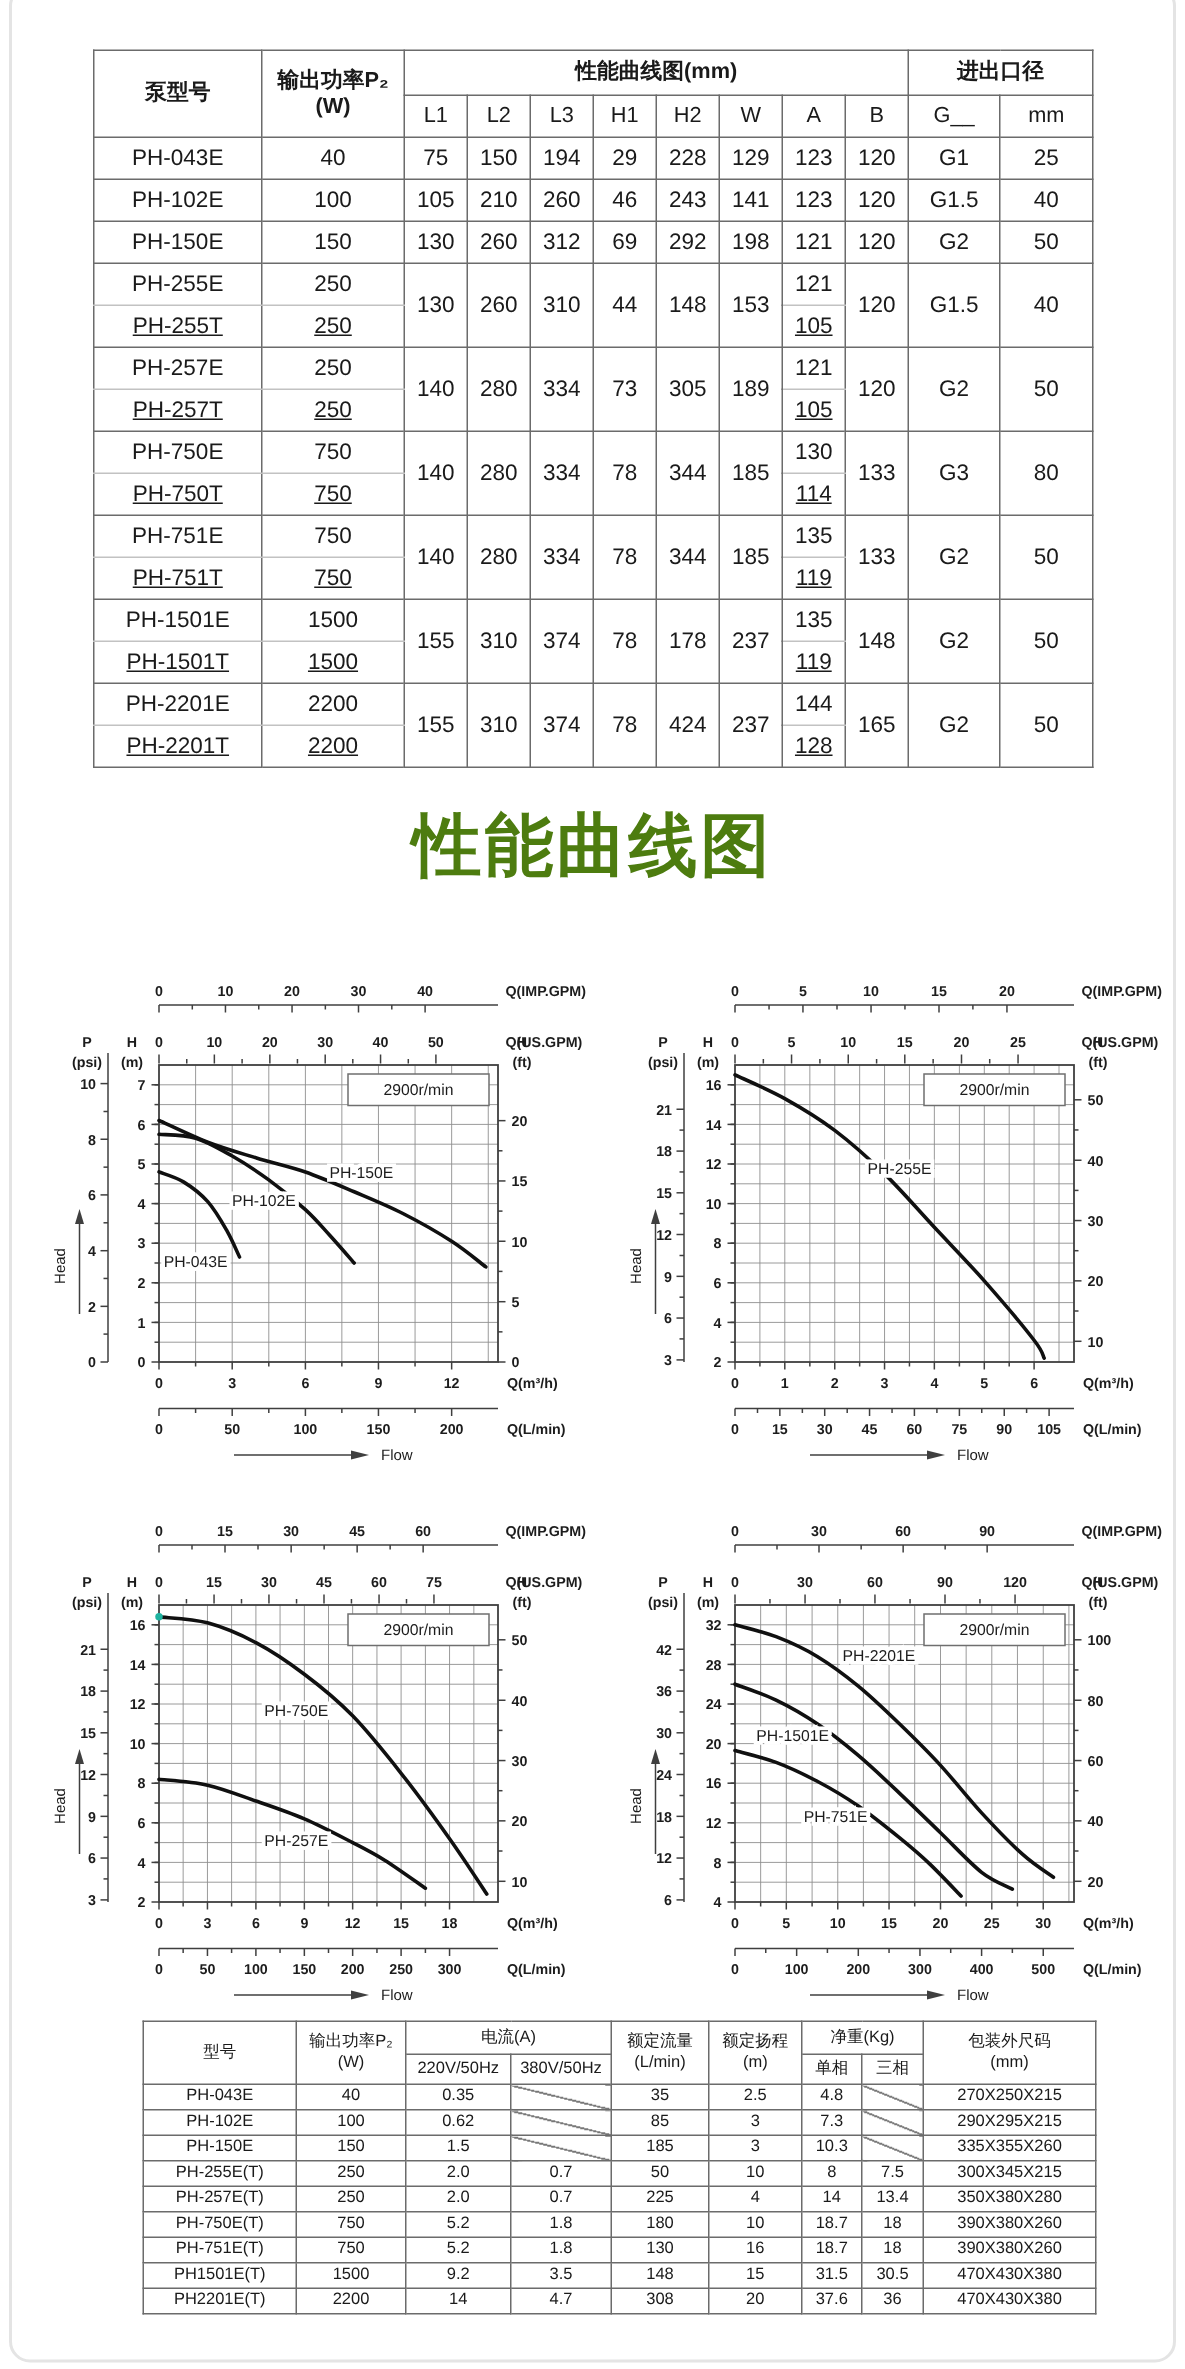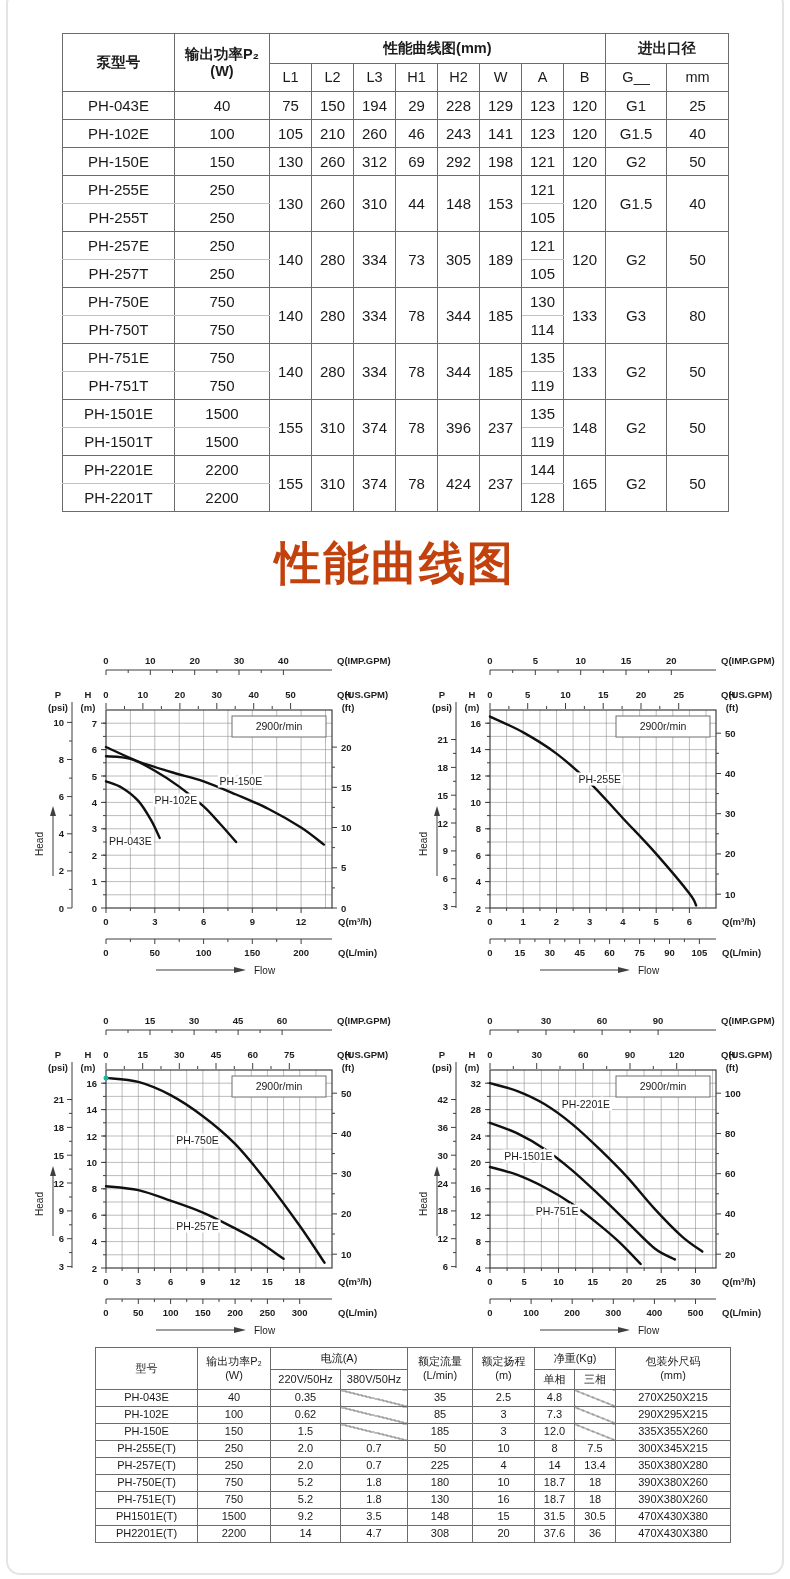--- a/index.html
+++ b/index.html
@@ -8,26 +8,26 @@
   .frame{position:absolute;left:6px;right:6px;top:-10px;bottom:4px;border:2px solid #e4e4e4;border-radius:14px;pointer-events:none;}
 
   
   table.dim{position:absolute;left:62px;top:33px;width:666px;border-collapse:collapse;table-layout:fixed;
             font-size:15px;text-align:center;}
   table.dim th,table.dim td{border:1px solid #6b6b6b;padding:0;line-height:1.15;}
   table.dim th{font-weight:bold;font-size:14.5px;}
   table.dim .hr2 th{font-weight:normal;font-size:14.5px;height:27px;margin-top:33px;}
   table.dim .hr1 th{height:29px;}
   table.dim td{height:27px;font-weight:normal;}
-  table.dim td.lt{border-top:1px solid #c2c2c2;}
+  table.dim td.lt{border-top:1px solid #c2c2c2;text-decoration:underline;}
   table.dim td.lb{border-bottom:1px solid #c2c2c2;}
 
   
   .title{position:absolute;left:0;top:533px;width:100%;text-align:center;margin:0;
-         font-size:46px;font-weight:800;color:#c2410c;letter-spacing:2px;}
+         font-size:46px;font-weight:800;color:#4d7c0f;letter-spacing:2px;}
 
   
   .charts{position:absolute;left:0;top:652px;width:790px;height:700px;}
   .charts svg{position:absolute;}
   .grid{stroke:#8f8f8f;stroke-width:0.6;}
   .pb{fill:none;stroke:#3f3f3f;stroke-width:1.2;}
   .ax{stroke:#3f3f3f;stroke-width:1;}
   .tk{stroke:#3f3f3f;stroke-width:1;}
   .crv{fill:none;stroke:#101010;stroke-width:2.4;stroke-linecap:round;stroke-linejoin:round;}
   svg text{fill:#1c1c1c;font-family:"Liberation Sans","DejaVu Sans",sans-serif;}
@@ -201,21 +201,21 @@
           <td class="lt">750</td>
           <td class="lt">119</td>
         </tr>
         <tr>
           <td class="lb">PH-1501E</td>
           <td class="lb">1500</td>
           <td rowspan="2">155</td>
           <td rowspan="2">310</td>
           <td rowspan="2">374</td>
           <td rowspan="2">78</td>
-          <td rowspan="2">396</td>
+          <td rowspan="2">178</td>
           <td rowspan="2">237</td>
           <td class="lb">135</td>
           <td rowspan="2">148</td>
           <td rowspan="2">G2</td>
           <td rowspan="2">50</td>
         </tr>
         <tr>
           <td class="lt">PH-1501T</td>
           <td class="lt">1500</td>
           <td class="lt">119</td>
@@ -1037,21 +1037,21 @@
           <td class="diag"></td>
           <td>290X295X215</td>
         </tr>
         <tr>
           <td>PH-150E</td>
           <td>150</td>
           <td>1.5</td>
           <td class="diag"></td>
           <td>185</td>
           <td>3</td>
-          <td>12.0</td>
+          <td>10.3</td>
           <td class="diag"></td>
           <td>335X355X260</td>
         </tr>
         <tr>
           <td>PH-255E(T)</td>
           <td>250</td>
           <td>2.0</td>
           <td>0.7</td>
           <td>50</td>
           <td>10</td>

